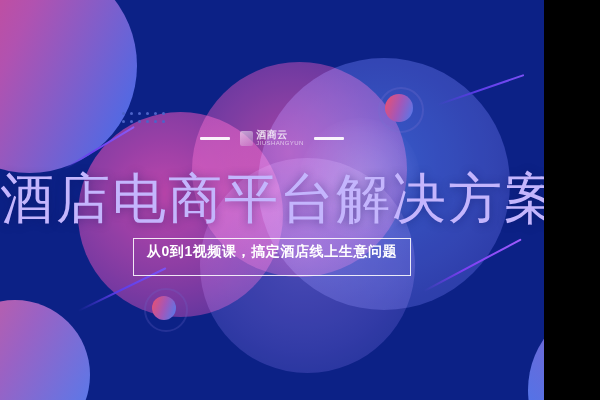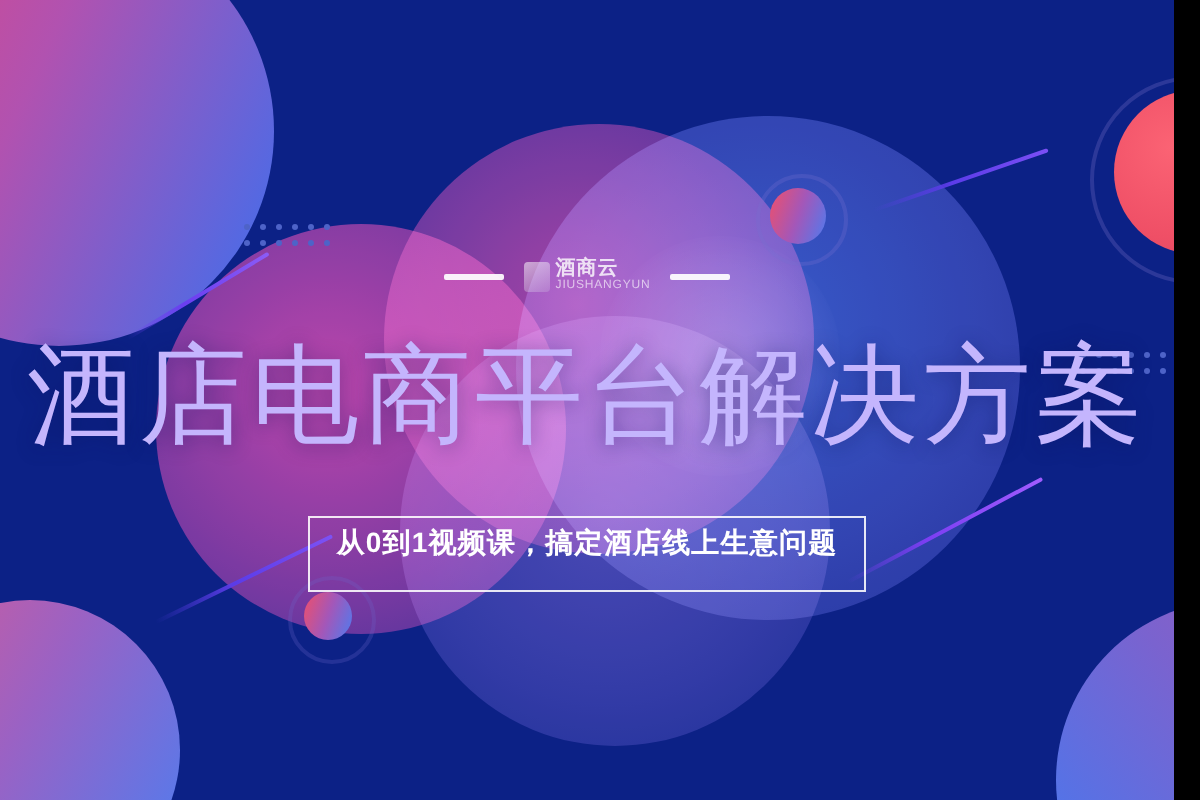--- a/index.html
+++ b/index.html
@@ -1,18 +1,18 @@
 <!DOCTYPE html>
 <html><head>
 <meta charset="utf-8">
 <style>
   html,body{margin:0;padding:0;background:#000;}
   #banner{
     position:relative;
-    width:587px;height:400px;
+    width:544px;height:400px;
     overflow:hidden;
     background:#0c2186;
     font-family:"Liberation Sans","DejaVu Sans",sans-serif;
   }
 
   
   .shape{position:absolute;border-radius:50%;pointer-events:none;}
 
   
   .circle-topleft{
@@ -132,21 +132,20 @@
   }
   .subtitle{
     border:1px solid rgba(255,255,255,.88);
     padding:5px 13px 16px;
     color:#ffffff;
     font-size:14px;
     font-weight:bold;
     letter-spacing:.6px;
     white-space:nowrap;
     line-height:1.1;
-    margin-top:20px;
   }
 </style>
 </head>
 <body>
 
 <div id="banner">
 
   <div class="shape circle-topleft"></div>
   <div class="shape circle-bottomleft"></div>
   <div class="shape circle-bottomright"></div>

